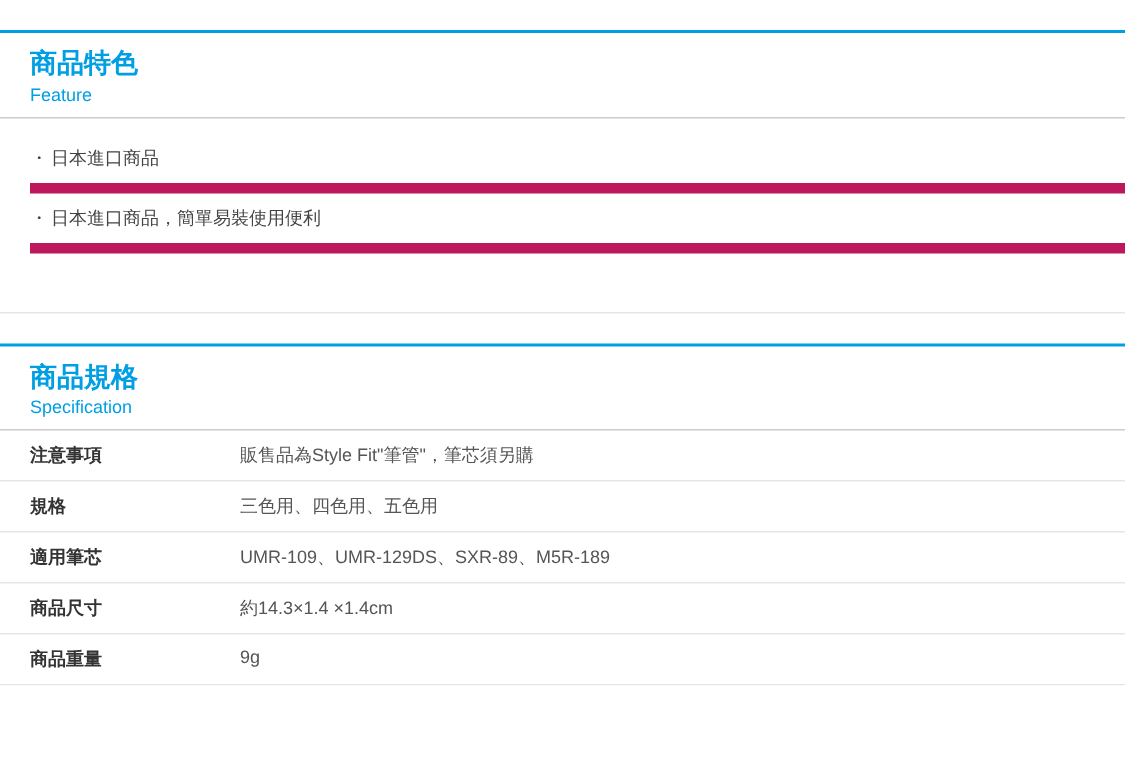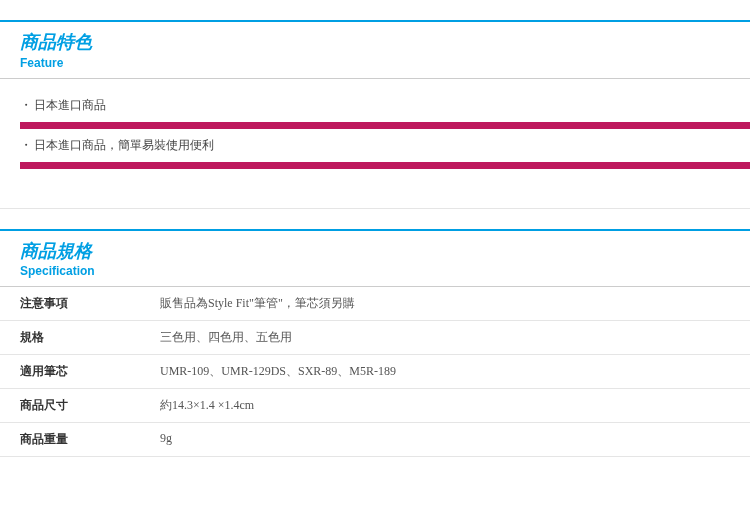--- a/index.html
+++ b/index.html
@@ -16,46 +16,44 @@
   .section-header {
     border-top: 2px solid #009fe3;
     border-bottom: 1px solid #ccc;
     padding: 10px 0 8px 20px;
   }
   .section-title-zh {
     color: #009fe3;
     font-size: 18px;
     font-weight: bold;
     line-height: 1.2;
-    font-style: italic;
   }
   .section-title-en {
     color: #009fe3;
     font-size: 12px;
-    font-weight: bold;
+    font-weight: normal;
     margin-top: 2px;
   }
   .feature-list {
     padding: 10px 0 0 20px;
   }
   .feature-item {
     font-size: 12px;
     color: #444;
     padding: 8px 0;
     border-bottom: 7px solid #be185d;
   }
   .feature-item::before {
     content: "・";
     margin-right: 2px;
   }
   .spec-table {
     width: 100%;
     border-collapse: collapse;
     margin-top: 0;
-    font-family: Liberation Serif, serif;
   }
   .spec-table tr {
     border-bottom: 1px solid #e5e5e5;
   }
   .spec-table td {
     padding: 8px 0;
     font-size: 12px;
     vertical-align: top;
   }
   .spec-label {

